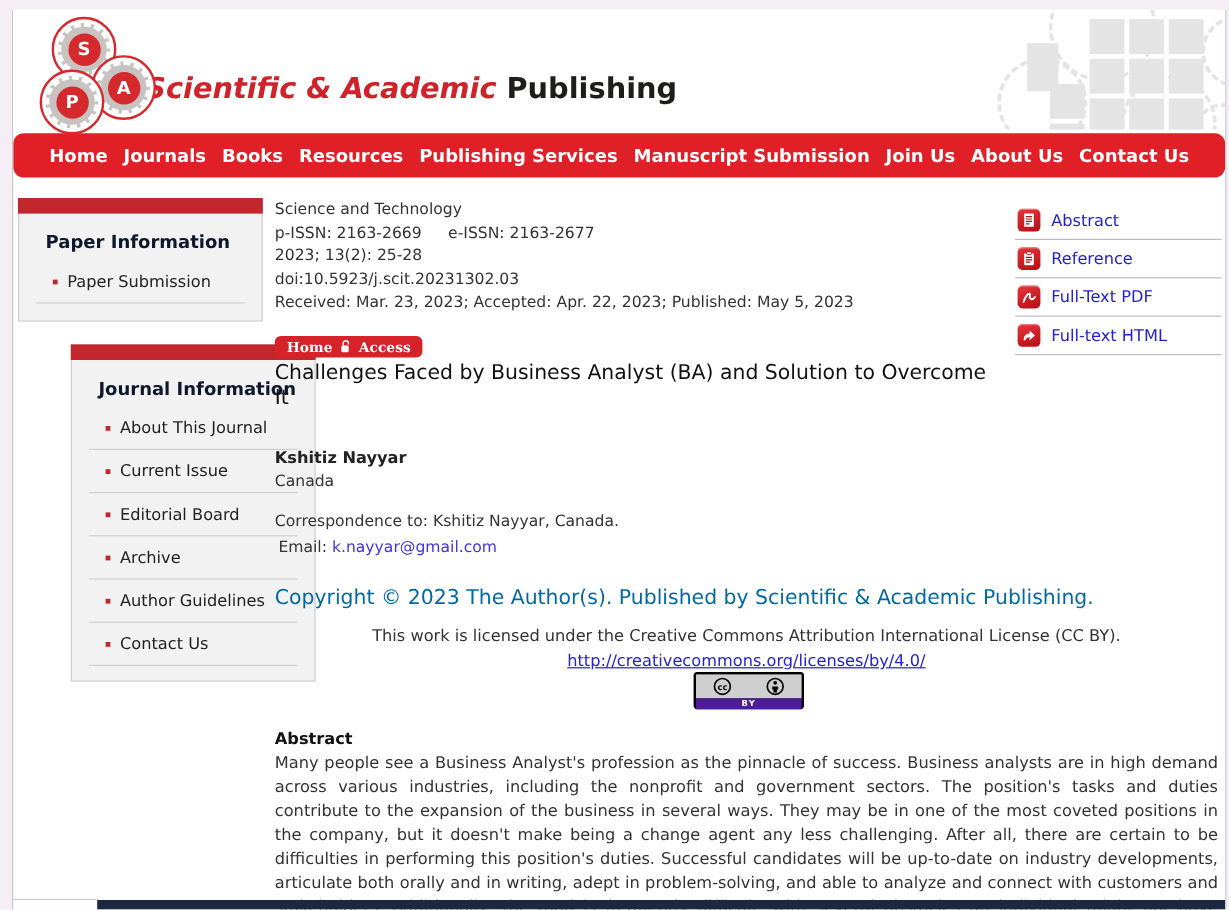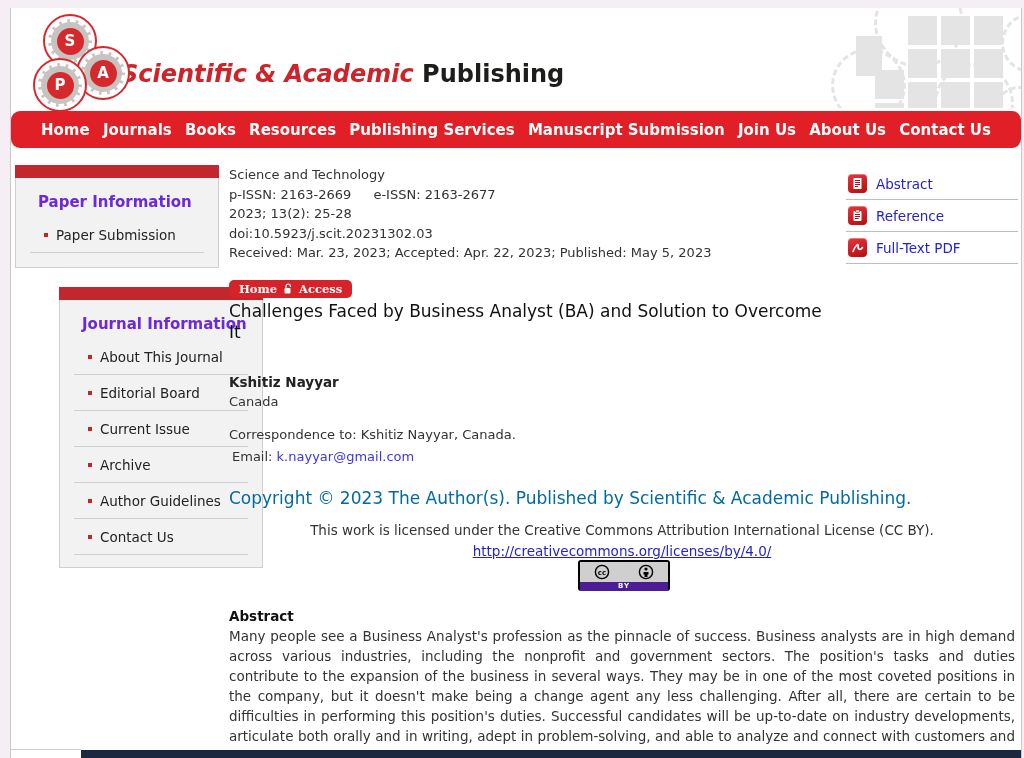--- a/index.html
+++ b/index.html
@@ -41,21 +41,21 @@
     position:absolute; left:0; top:103px; width:100%; height:37px;
     background:#e01f26; border-radius:9px;
     display:flex; align-items:center; padding:0 30px; gap:0;
     justify-content:space-between;
   }
   .nav a { color:#fff; font-size:15px; font-weight:bold; text-decoration:none; white-space:nowrap; cursor:pointer; }
 
   
   .side-box { position:absolute; left:4px; width:204px; background:#f2f2f2; border:1px solid #cfcfcf; }
   .side-bar-top { height:13px; background:#c1272d; margin:-1px -1px 0 -1px; }
-  .side-head { font-size:15px; font-weight:bold; color:#6d28d9; padding:15px 0 6px 22px; }
+  .side-head { font-size:15px; font-weight:bold; color:#0f172a; padding:15px 0 6px 22px; }
   .side-item { display:flex; align-items:center; gap:8px; padding:10px 0 9px 14px;
                margin:0 14px 0 14px; border-bottom:1px solid #cfcfcf; cursor:pointer; }
   .side-item:last-child { border-bottom:1px solid #cfcfcf; }
   .bullet { width:4px; height:4px; background:#c0272d; flex:0 0 auto; }
   .side-item span.lbl { font-size:13.5px; color:#222; }
   .box-paper { top:157px; padding-bottom:14px; }
   .box-journal { top:279px; padding-bottom:12px;margin-left:44px; }
 
   
   .meta { position:absolute; left:218px; top:157px; font-size:13px; line-height:19.5px; color:#333; }
@@ -172,25 +172,25 @@
 
   <div class="side-box box-journal">
     <div class="side-bar-top"></div>
     <div class="side-head">Journal Information</div>
     <div class="side-item">
       <span class="bullet"></span>
       <span class="lbl">About This Journal</span>
     </div>
     <div class="side-item">
       <span class="bullet"></span>
+      <span class="lbl">Current Issue</span>
+    </div>
+    <div class="side-item">
+      <span class="bullet"></span>
       <span class="lbl">Editorial Board</span>
-    </div>
-    <div class="side-item">
-      <span class="bullet"></span>
-      <span class="lbl">Current Issue</span>
     </div>
     <div class="side-item">
       <span class="bullet"></span>
       <span class="lbl">Archive</span>
     </div>
     <div class="side-item">
       <span class="bullet"></span>
       <span class="lbl">Author Guidelines</span>
     </div>
     <div class="side-item">
@@ -235,20 +235,28 @@
       <a>Reference</a>
     </div>
     <div class="qrow">
       <span class="qicon">
         <svg width="13" height="13" viewBox="0 0 13 13">
             <path d="M2 10.5 C4.5 3.5, 8 2, 7.2 5.5 C6.6 8.5, 9.5 9.5, 11.5 6.5" fill="none" stroke="#fff" stroke-width="1.6" stroke-linecap="round"></path>
           </svg>
       </span>
       <a>Full-Text PDF</a>
     </div>
+    <div class="qrow">
+      <span class="qicon">
+        <svg width="13" height="13" viewBox="0 0 13 13">
+            <path d="M2 10.5 Q2 5 7 5 L7 2.5 L11.5 6.5 L7 10.5 L7 8 Q4 8 3.5 10.5 Z" fill="#fff"></path>
+          </svg>
+      </span>
+      <a>Full-text HTML</a>
+    </div>
   </div>
 
   <div class="oa-badge">
     <span>Home</span>
     <svg width="10" height="12" viewBox="0 0 10 12">
         <path d="M3 5 L3 3.2 A2.2 2.2 0 0 1 7.4 3.2 L7.4 4" fill="none" stroke="#fff" stroke-width="1.2"></path>
         <rect x="1.5" y="5" width="6" height="5.5" rx="1" fill="#fff"></rect>
       </svg>
     <span>Access</span>
   </div>

